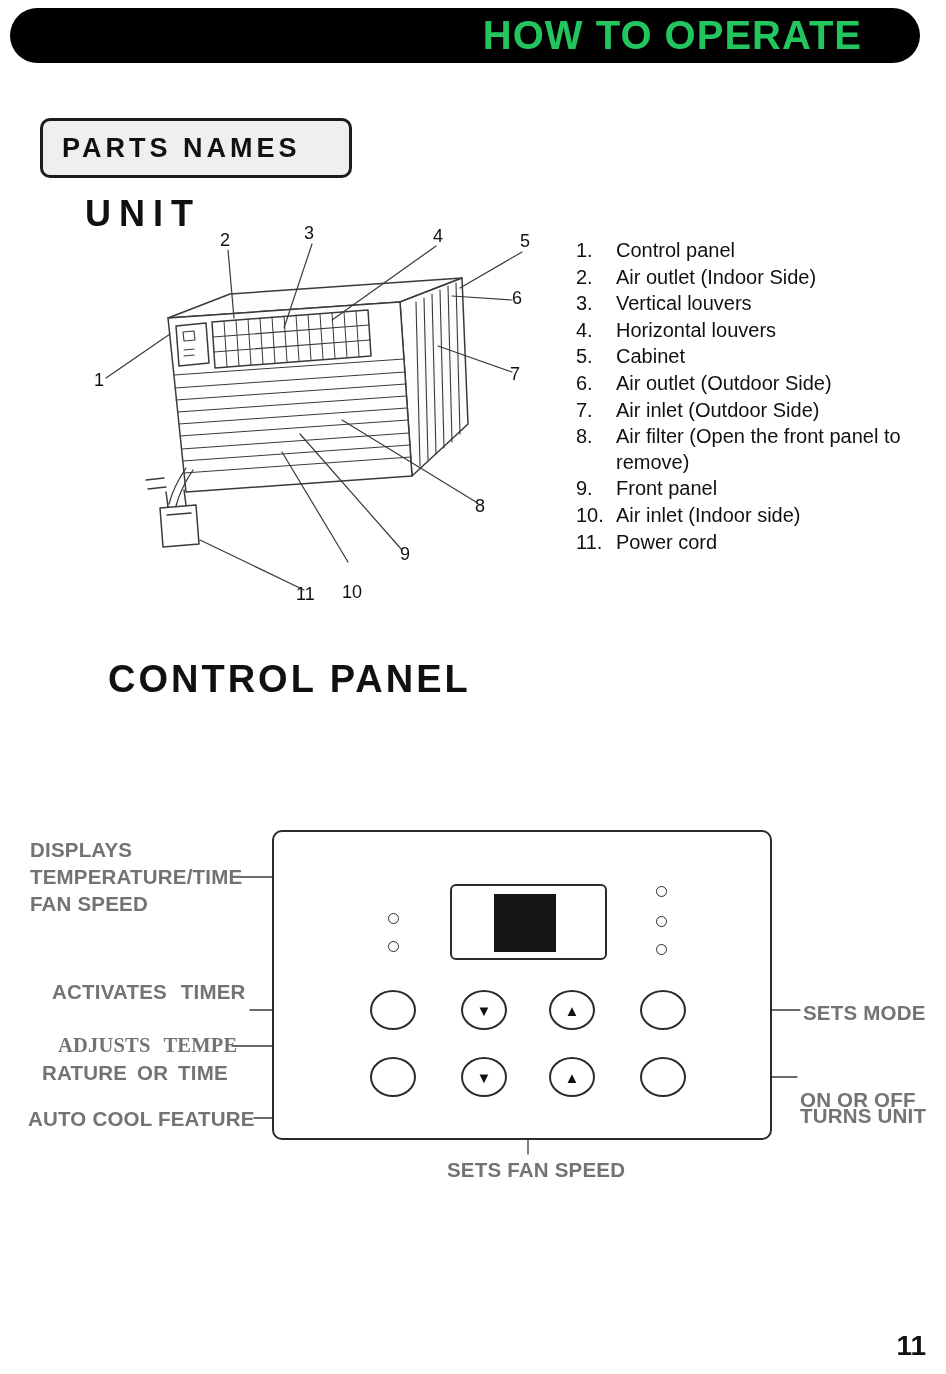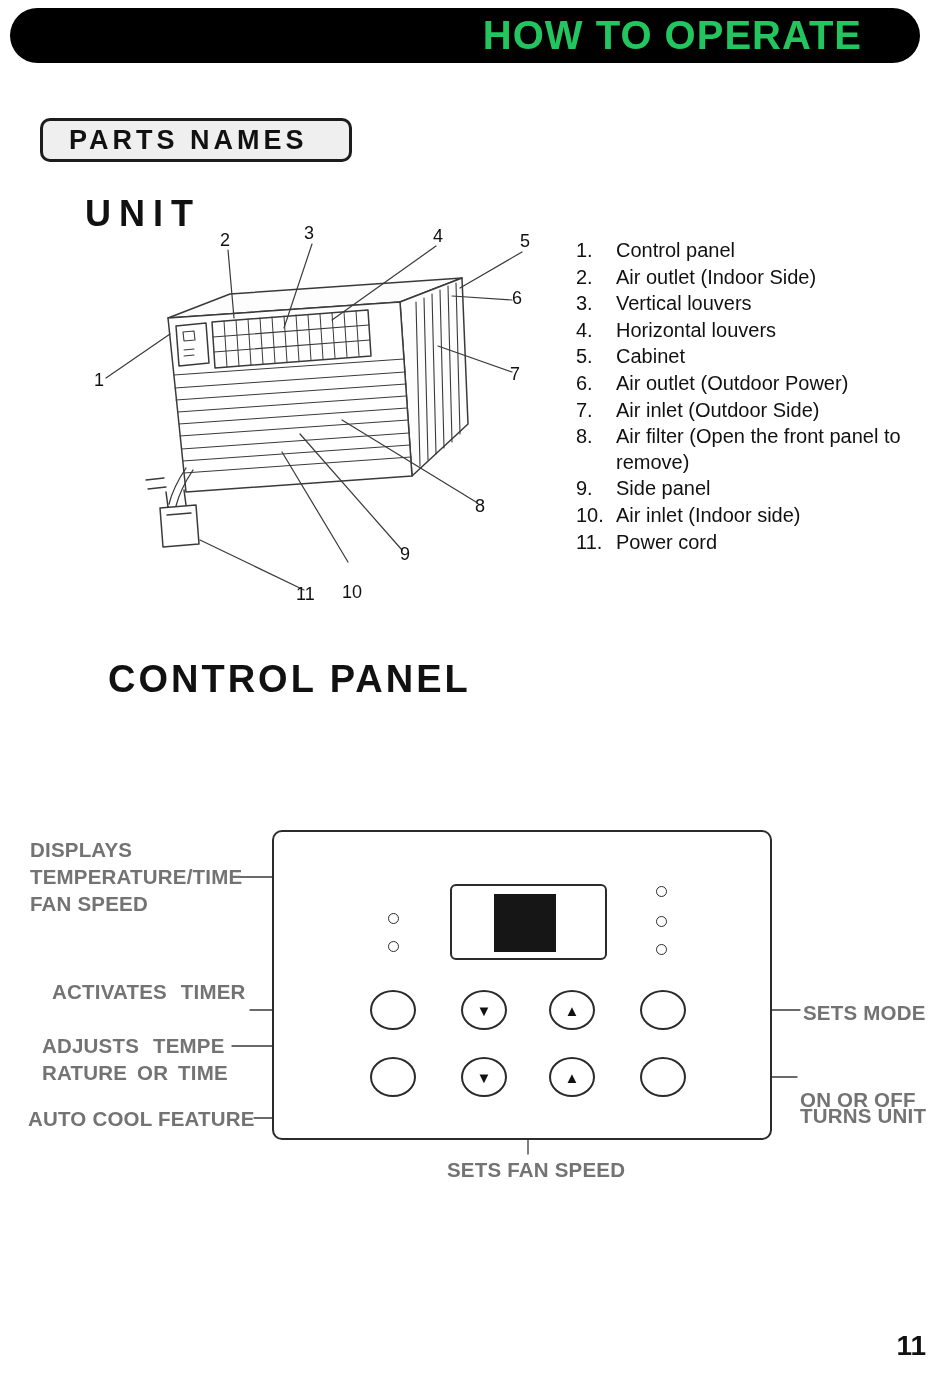--- a/index.html
+++ b/index.html
@@ -13,23 +13,23 @@
 
   .header-bar {
     position:absolute; left:10px; top:8px; width:910px; height:55px;
     background:#000; border-radius:28px;
     display:flex; align-items:center; justify-content:flex-end;
     padding-right:58px;
     color:#22c55e; font-size:40px; font-weight:bold; letter-spacing:1px;
   }
 
   .parts-box {
-    position:absolute; left:40px; top:118px; width:312px; height:44px;
+    position:absolute; left:40px; top:118px; width:312px; height:60px;
     border:3px solid #1c1c1c; border-radius:10px; background:#efefef;
-    display:flex; align-items:center; padding-left:26px;
+    display:flex; align-items:center; padding-left:19px;
     font-size:27px; font-weight:bold; letter-spacing:3px;
   }
 
   .unit-title {
     position:absolute; left:85px; top:193px;
     font-size:36px; font-weight:bold; letter-spacing:8px;
   }
   .cp-title {
     position:absolute; left:108px; top:658px;
     font-size:38px; font-weight:bold; letter-spacing:3px;
@@ -170,33 +170,33 @@
     <div class="parts-row">
         <span class="parts-num">4.</span>
         <span class="parts-label">Horizontal louvers</span>
       </div>
     <div class="parts-row">
         <span class="parts-num">5.</span>
         <span class="parts-label">Cabinet</span>
       </div>
     <div class="parts-row">
         <span class="parts-num">6.</span>
-        <span class="parts-label">Air outlet (Outdoor Power)</span>
+        <span class="parts-label">Air outlet (Outdoor Side)</span>
       </div>
     <div class="parts-row">
         <span class="parts-num">7.</span>
         <span class="parts-label">Air inlet (Outdoor Side)</span>
       </div>
     <div class="parts-row">
         <span class="parts-num">8.</span>
         <span class="parts-label">Air filter (Open the front panel to remove)</span>
       </div>
     <div class="parts-row">
         <span class="parts-num">9.</span>
-        <span class="parts-label">Side panel</span>
+        <span class="parts-label">Front panel</span>
       </div>
     <div class="parts-row">
         <span class="parts-num">10.</span>
         <span class="parts-label">Air inlet (Indoor side)</span>
       </div>
     <div class="parts-row">
         <span class="parts-num">11.</span>
         <span class="parts-label">Power cord</span>
       </div>
   </div>
@@ -231,21 +231,21 @@
       <span>▲</span>
     </div>
   <div class="cp-btn" style="left:640px; top:1057px;"></div>
 
   <div class="cp-label" style="left:30px; top:838px;">DISPLAYS</div>
   <div class="cp-label" style="left:30px; top:865px;">TEMPERATURE/TIME</div>
   <div class="cp-label" style="left:30px; top:892px;">FAN SPEED</div>
 
   <div class="cp-label" style="left:52px; top:980px; word-spacing:8px;">ACTIVATES TIMER</div>
 
-  <div class="cp-label" style="left:42px; top:1034px; word-spacing:8px;">ADJUSTS TEMPE</div>
+  <div class="cp-label" style="left:58px; top:1034px; word-spacing:8px;font-family:Liberation Serif, serif;">ADJUSTS TEMPE</div>
   <div class="cp-label" style="left:42px; top:1061px; word-spacing:4px;">RATURE OR TIME</div>
 
   <div class="cp-label" style="left:28px; top:1107px;">AUTO COOL FEATURE</div>
 
   <div class="cp-label" style="left:803px; top:1001px;">SETS MODE</div>
 
   <div class="cp-label" style="left:800px; top:1104px;">TURNS UNIT</div>
   <div class="cp-label" style="left:800px; top:1088px;">ON OR OFF</div>
 
   <div class="cp-label" style="left:447px; top:1158px;">SETS FAN SPEED</div>

